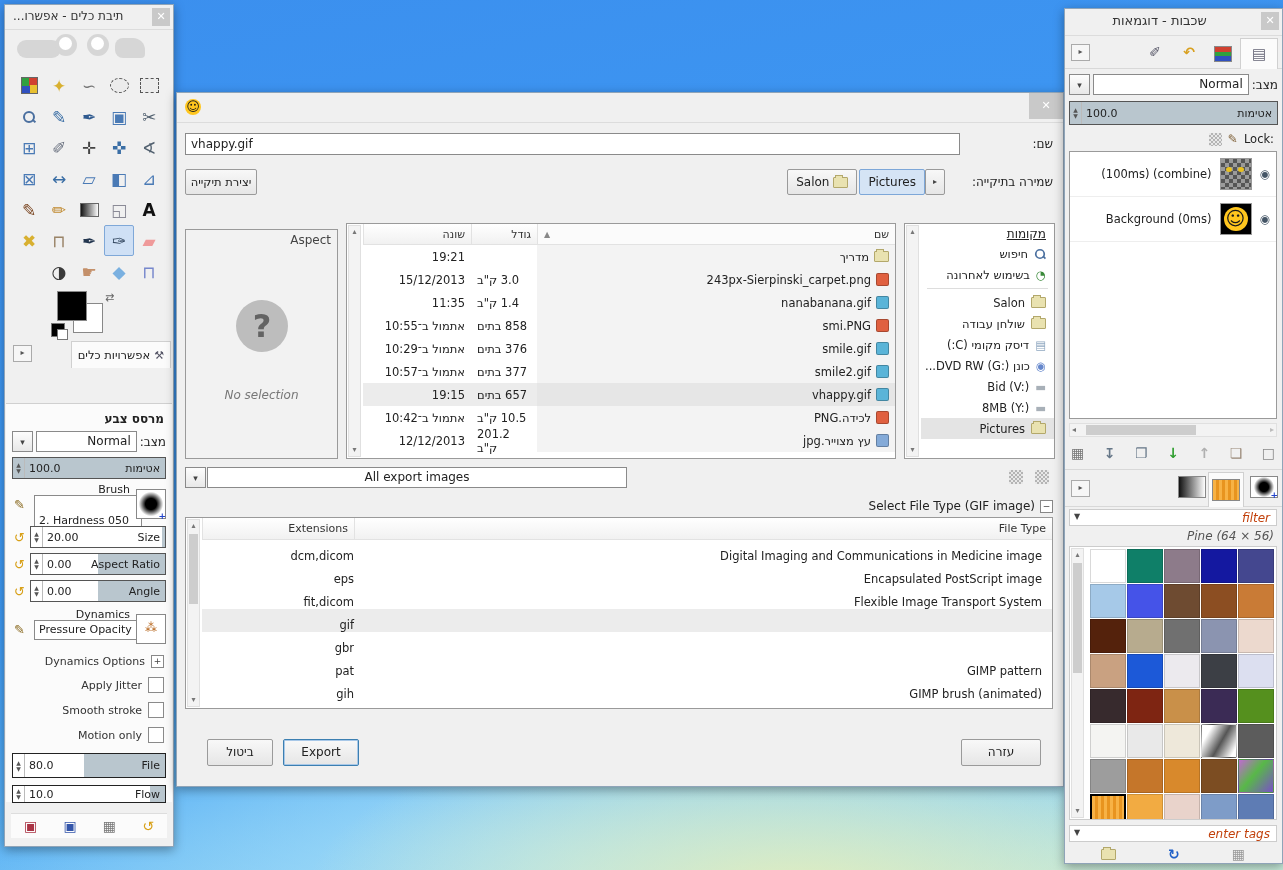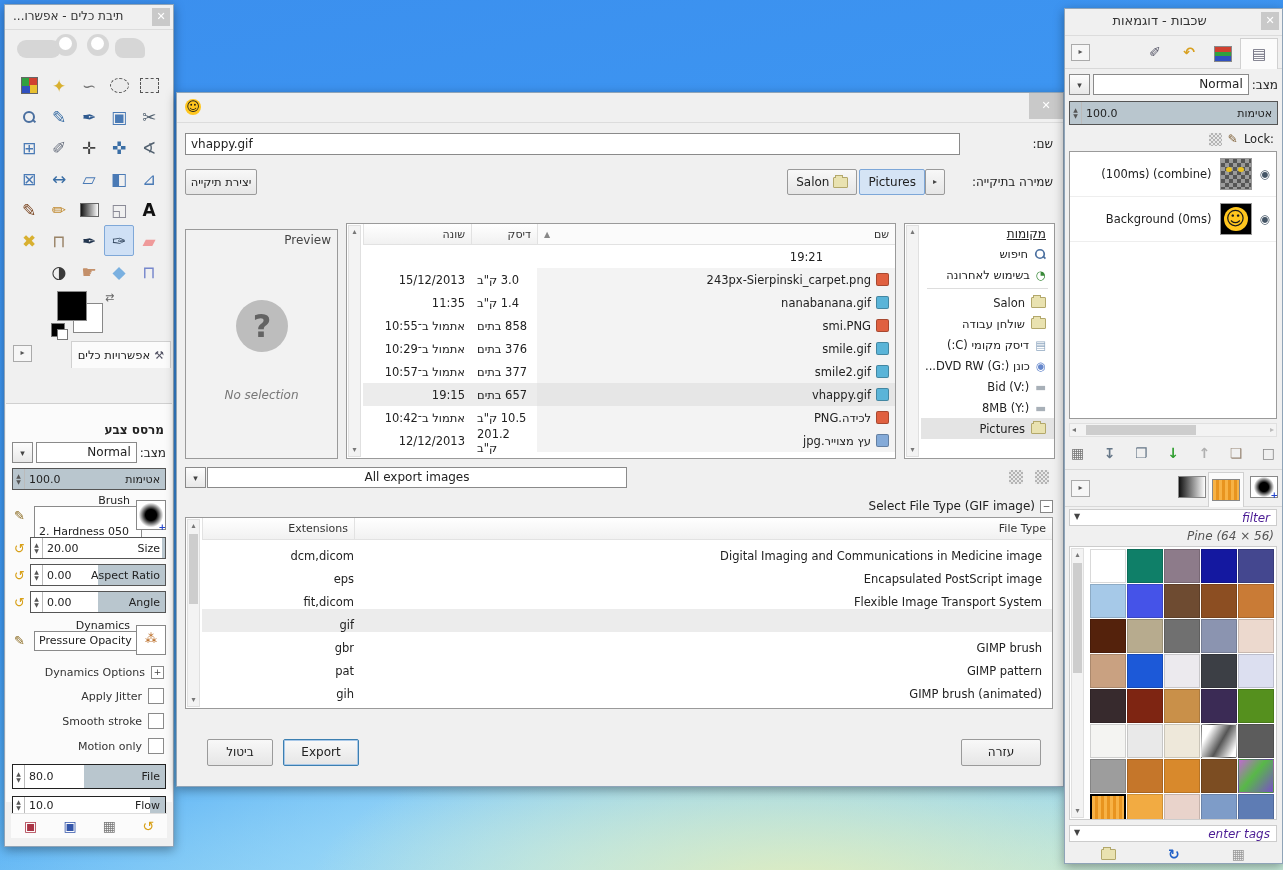--- a/index.html
+++ b/index.html
@@ -11,21 +11,21 @@
       linear-gradient(168deg,#3b8fee 0%,#3f9bf4 55%,#55aef5 72%,#8ed2f4 88%,#c8ecda 100%);}
   .win{position:absolute;background:#f0f0f0;border:1px solid #8fa4b8;box-shadow:0 3px 10px rgba(0,0,0,.35);}
   .tbar{position:relative;height:24px;border-bottom:1px solid #dcdcdc;background:#f0f0f0;}
   .tbar .ttl{position:absolute;top:4px;font-size:12px;color:#333;white-space:nowrap;}
   .xbtn{position:absolute;top:3px;right:3px;width:20px;height:18px;background:#c9c9c9;color:#fff;
     text-align:center;line-height:17px;font-size:11px;cursor:default;}
   .xbtn::before{content:"✕";}
   .btn{display:inline-block;background:linear-gradient(#f8f8f8,#e6e6e6);border:1px solid #9a9a9a;
     border-radius:2px;text-align:center;font-size:12px;color:#222;}
   .field{background:#fff;border:1px solid #8a8a8a;}
-  .italic{font-style:italic;color:#4c1d95;}
+  .italic{font-style:italic;color:#c2410c;}
   
   .vscroll{position:absolute;top:1px;bottom:1px;width:13px;background:#f3f3f3;border:1px solid #e0e0e0;box-sizing:border-box;}
   .vscroll .up,.vscroll .dn{position:absolute;left:0;right:0;height:12px;color:#777;font-size:8px;text-align:center;line-height:12px;}
   .vscroll .up{top:0;} .vscroll .up::before{content:"▴";}
   .vscroll .dn{bottom:0;} .vscroll .dn::before{content:"▾";}
   .vthumb{position:absolute;left:1px;right:1px;background:#cdcdcd;}
   
   .spin{display:inline-flex;flex-direction:column;width:11px;color:#555;font-size:6px;line-height:6px;text-align:center;border-right:1px solid #bbb;justify-content:center;height:100%;}
   .spin i::before{content:"▲";font-style:normal}
   .spin b::before{content:"▼";font-weight:normal}
@@ -227,21 +227,21 @@
 
     <div style="position:relative;height:26px;margin-top:2px;">
       <span class="menu-arrow" style="position:absolute;left:8px;top:4px;"></span>
       <div style="position:absolute;right:2px;top:0;height:26px;background:#fbfbfb;border:1px solid #d0d0d0;border-bottom:none;display:flex;align-items:center;gap:4px;padding:0 6px;direction:rtl;">
         <span class="gly" style="font-size:11px;color:#556;">⚒</span>
         <span style="font-size:11.5px;">אפשרויות כלים</span>
       </div>
     </div>
     <div style="border-top:1px solid #d0d0d0;background:#fbfbfb;position:absolute;left:1px;right:1px;top:398px;bottom:44px;"></div>
     <div style="position:absolute;left:1px;right:1px;top:398px;bottom:44px;">
-      <div style="text-align:right;font-weight:bold;font-size:12px;padding:20px 8px 2px 0;direction:rtl;">מרסס צבע</div>
+      <div style="text-align:right;font-weight:bold;font-size:12px;padding:9px 8px 2px 0;direction:rtl;">מרסס צבע</div>
 
       <div style="display:flex;align-items:center;gap:3px;margin:3px 6px 0 6px;height:21px;">
         <span class="combo-btn" style="height:21px;line-height:20px;"></span>
         <span class="field" style="flex:1;height:19px;line-height:19px;text-align:right;padding:0 5px;">Normal</span>
         <span style="direction:rtl;">מצב:</span>
       </div>
 
       <div class="slider-row">
         <div class="slider" style="flex:1;background:#b9c6ce;">
           <span class="spin">
@@ -364,41 +364,45 @@
           <span>Pictures</span>
         </span>
         <span class="btn" style="height: 24px; line-height: 24px; padding: 0px 8px; display: inline-flex; align-items: center; gap: 4px;">
           <span>Salon</span>
           <span class="mini-folder"></span>
         </span>
       </div>
     <span class="btn" style="position:absolute;left:8px;top:76px;width:70px;height:24px;line-height:24px;direction:rtl;font-size:11.5px;">יצירת תיקייה</span>
 
     <div class="pane" style="left:8px;top:136px;width:153px;height:230px;background:#f2f2f2;">
-      <span style="position:absolute;right:6px;top:3px;color:#444;">Preview</span>
+      <span style="position:absolute;right:6px;top:3px;color:#444;">Aspect</span>
       <div style="position:absolute;left:50px;top:70px;width:52px;height:52px;border-radius:50%;background:#bdbdbd;color:#636363;font-size:32px;font-weight:bold;text-align:center;line-height:52px;">?</div>
       <div class="italic" style="position:absolute;left:0;right:0;top:158px;text-align:center;color:#777;">No selection</div>
     </div>
 
     <div class="pane" style="left:169px;top:130px;width:550px;height:236px;">
       <div class="vscroll" style="left:1px;">
           <span class="up"></span>
           <span class="dn"></span>
         </div>
       <div class="flist">
         <div class="fhdr">
           <div class="c-name" style="background:#fbfbfb;">
               <span>שם</span>
               <span style="margin-right:auto;color:#888;font-size:8px;">▲</span>
             </div>
-          <div class="c-size" style="height:100%;display:flex;align-items:center;">דיסק</div>
+          <div class="c-size" style="height:100%;display:flex;align-items:center;">גודל</div>
           <div class="c-mod" style="height:100%;display:flex;align-items:center;">שונה</div>
         </div>
         <div id="filerows">
             <div class="frow">
+              <div class="c-name">
+                <span class="mini-folder"></span>
+                <span>מדריך</span>
+              </div>
               <div class="c-size"></div>
               <div class="c-mod">19:21</div>
             </div>
             <div class="frow">
               <div class="c-name">
                 <span class="fi fi-png"></span>
                 <span>243px-Sierpinski_carpet.png</span>
               </div>
               <div class="c-size">3.0 ק"ב</div>
               <div class="c-mod">15/12/2013</div>
@@ -541,21 +545,20 @@
             </div>
             <div class="trow">
               <div class="ext">fit,dicom</div>
               <div class="dsc">Flexible Image Transport System</div>
             </div>
             <div class="trow sel">
               <div class="ext">gif</div>
             </div>
             <div class="trow">
               <div class="ext">gbr</div>
-              <div class="dsc">GIMP brush</div>
             </div>
             <div class="trow">
               <div class="ext">pat</div>
               <div class="dsc">GIMP pattern</div>
             </div>
             <div class="trow">
               <div class="ext">gih</div>
               <div class="dsc">GIMP brush (animated)</div>
             </div>
           </div>

